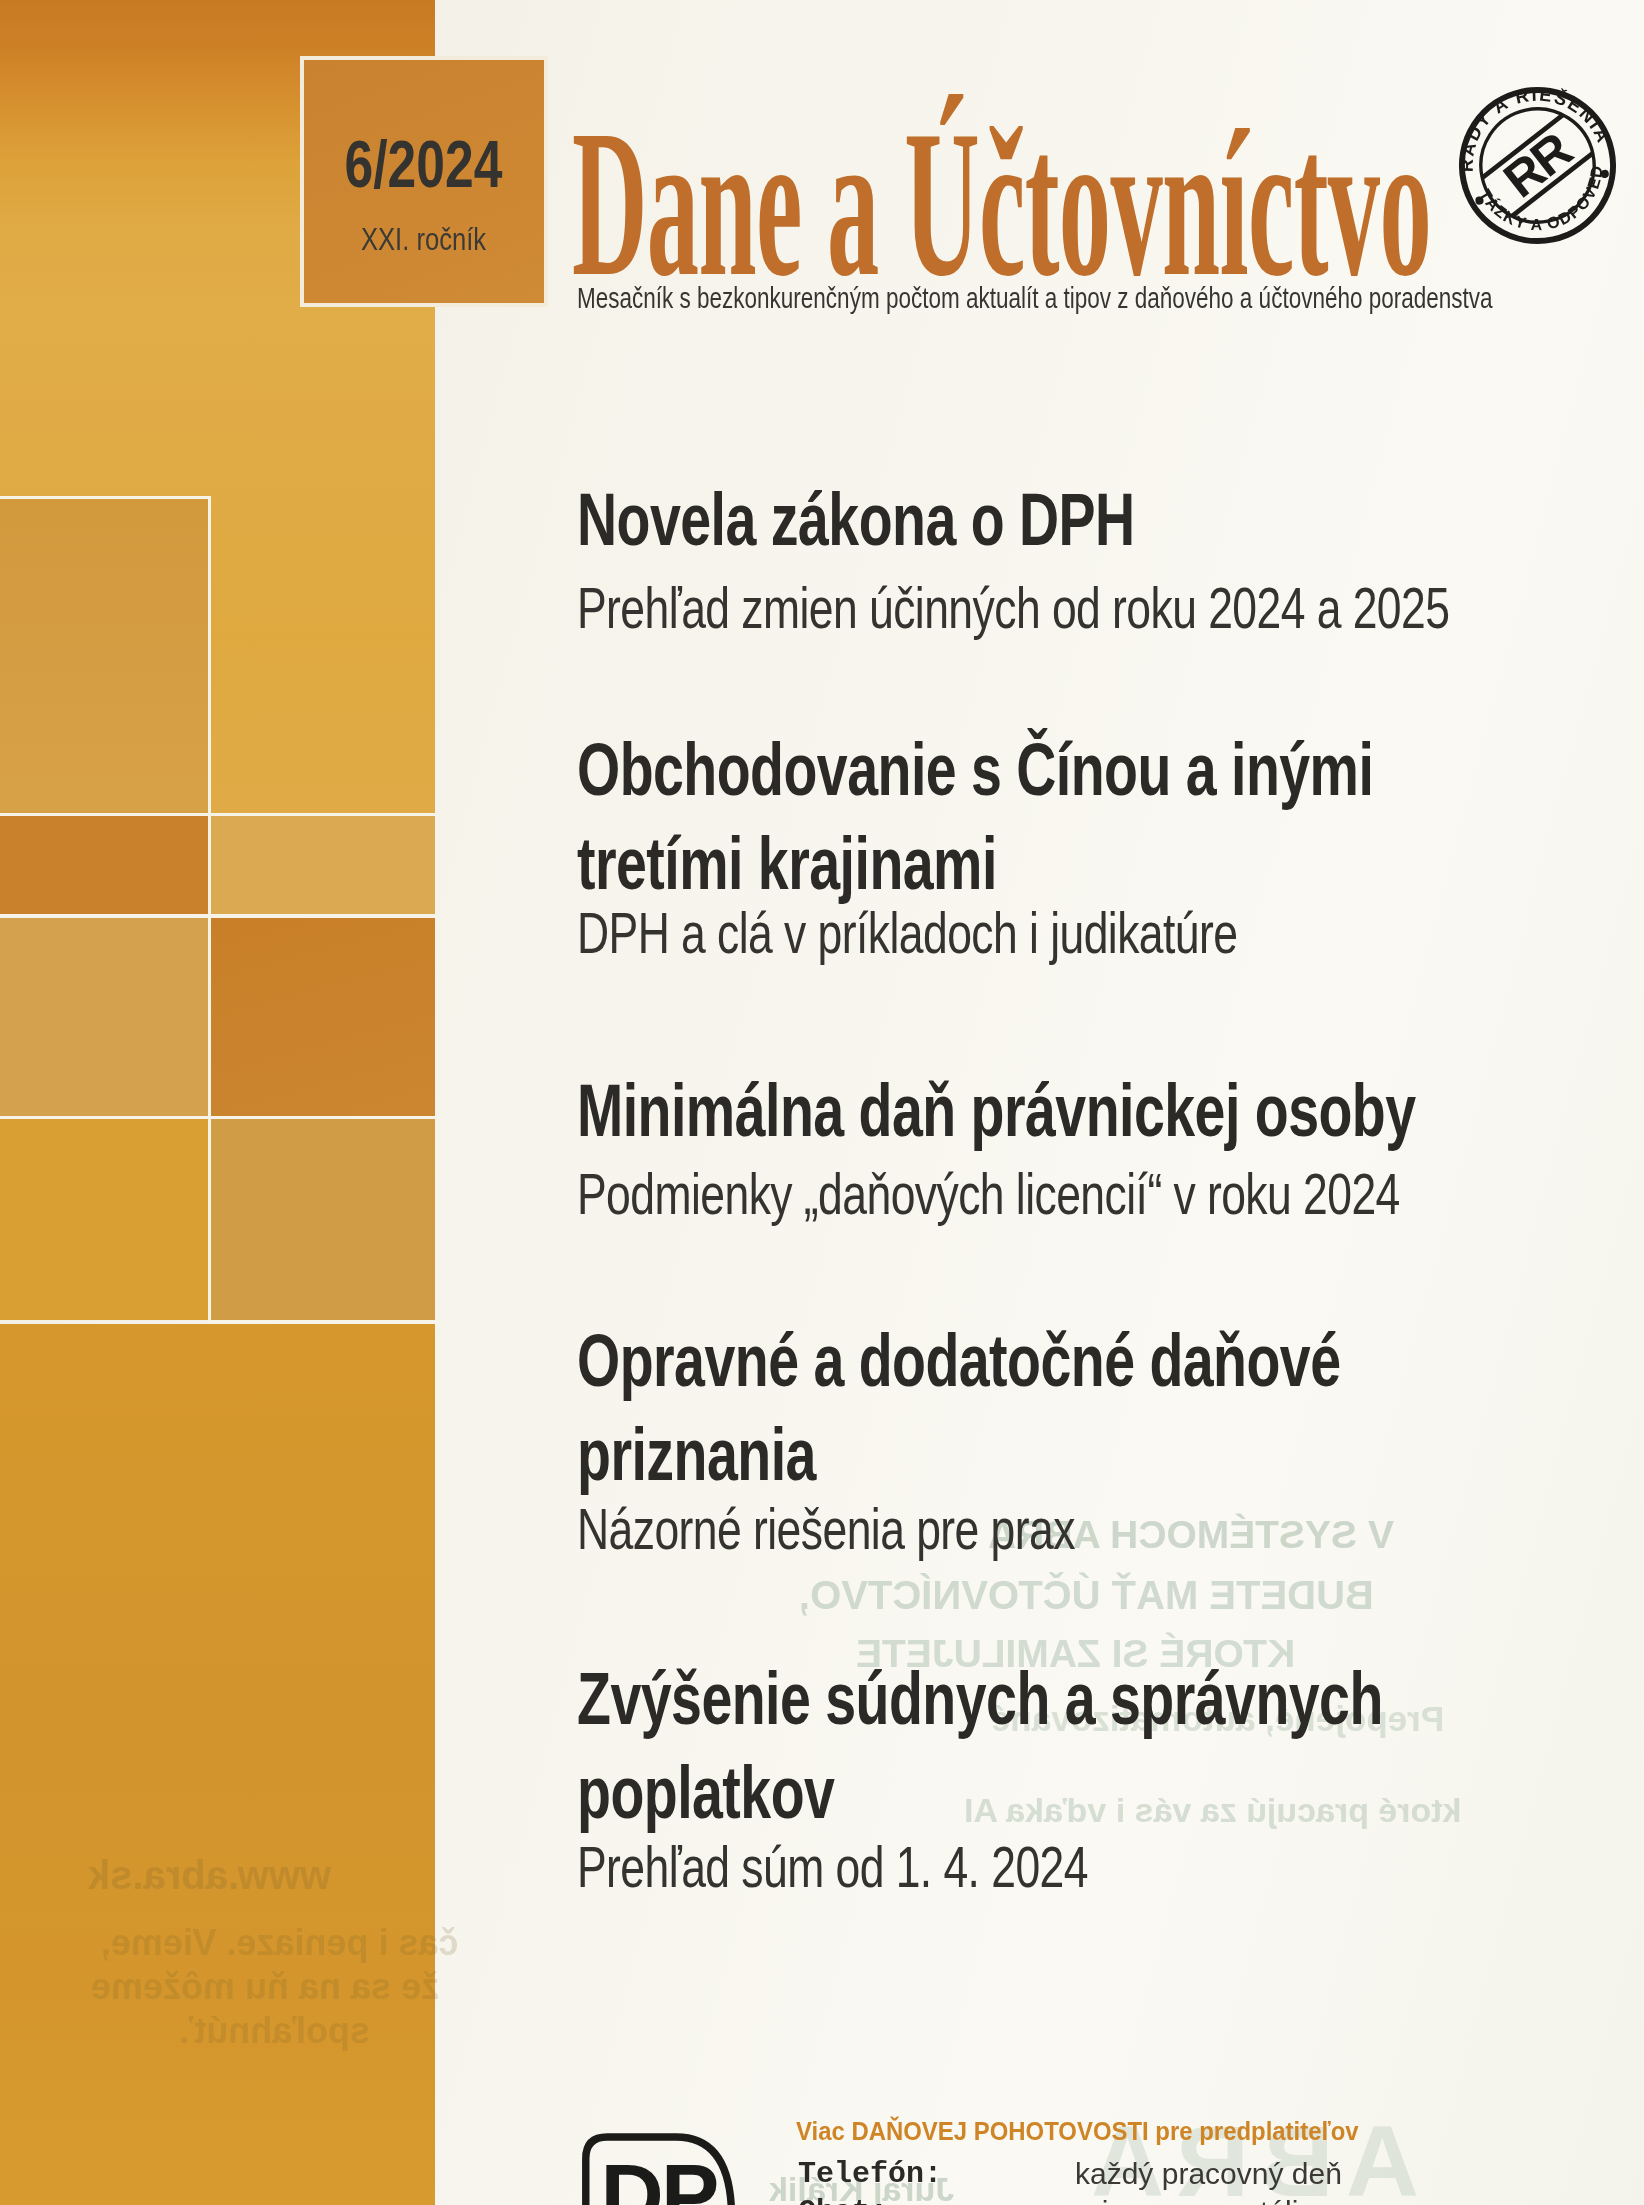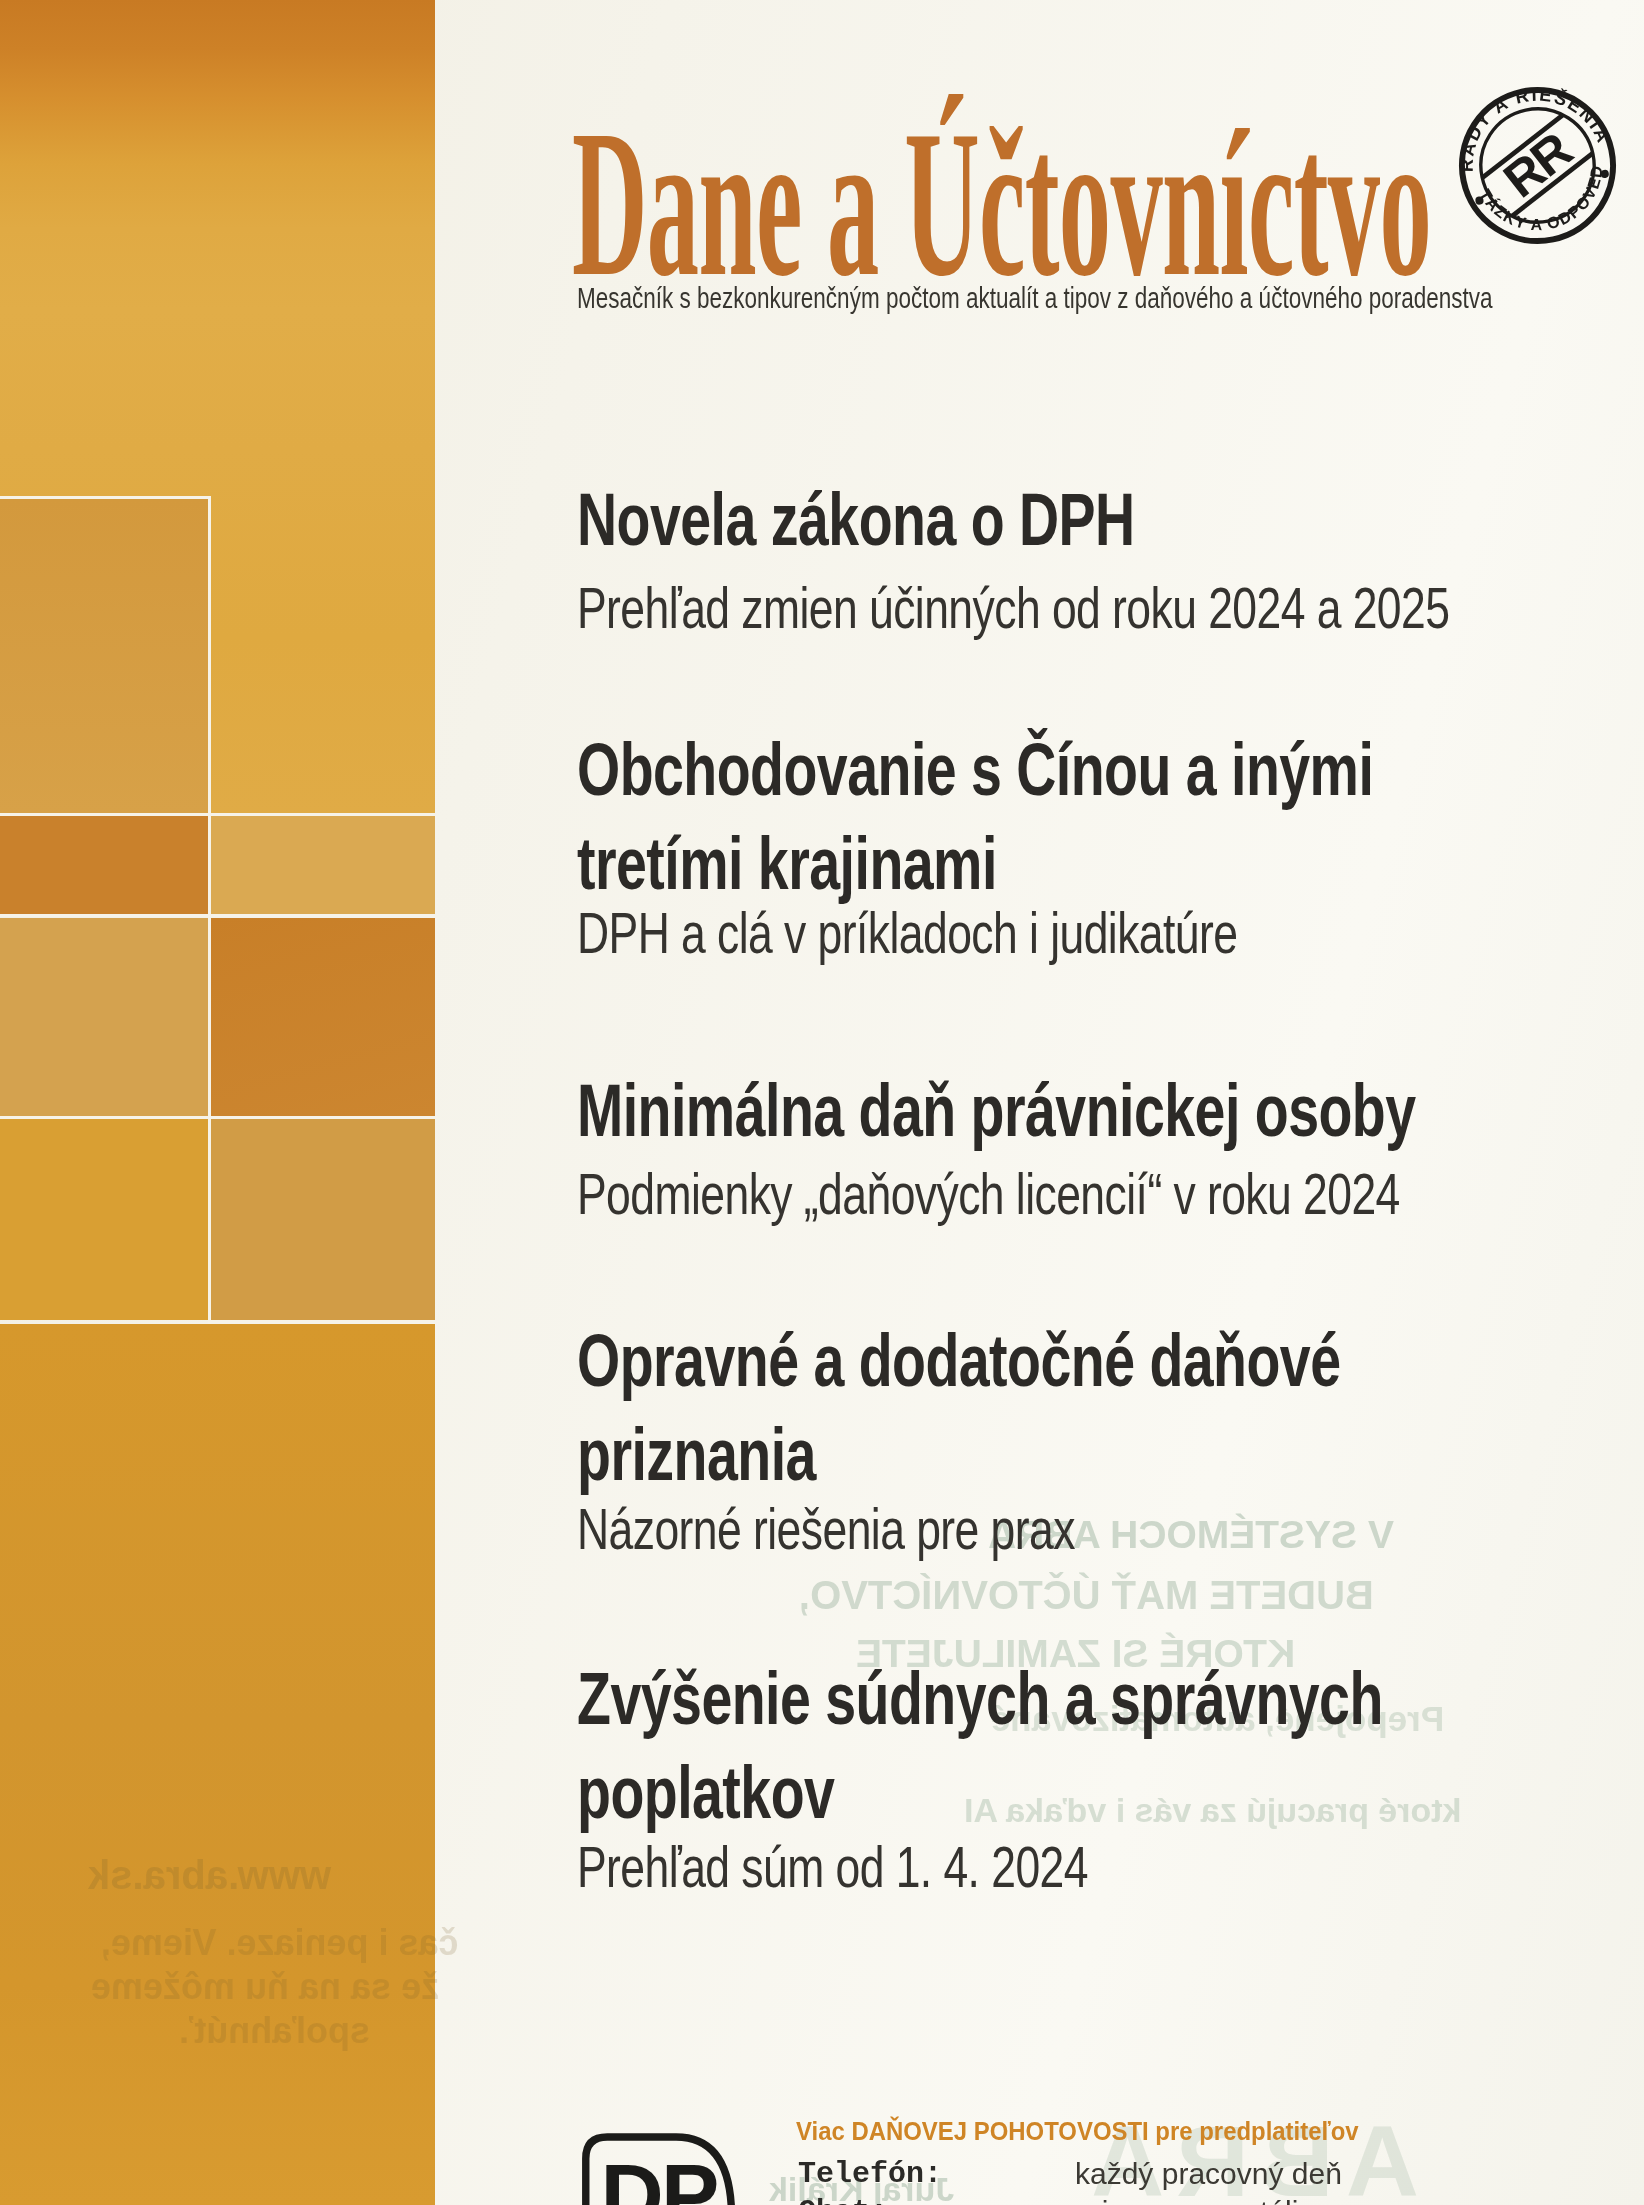--- a/index.html
+++ b/index.html
@@ -78,20 +78,24 @@
   <div class="blk" style="left:211px;top:1119px;width:224px;height:201px;background:#d19c46;"></div>
   <div class="blk" style="left:0;top:1324px;width:435px;height:881px;background:linear-gradient(to bottom,#d6982c,#d2952e 45%,#d4962c 75%,#d89b30);"></div>
 
   <div class="whiteline" style="left:0;top:496px;width:211px;height:3.4px;"></div>
   <div class="whiteline" style="left:208px;top:496px;width:3.4px;height:828px;"></div>
   <div class="whiteline" style="left:0;top:813px;width:435px;height:3.4px;"></div>
   <div class="whiteline" style="left:0;top:914px;width:435px;height:3.4px;"></div>
   <div class="whiteline" style="left:0;top:1116px;width:435px;height:3.4px;"></div>
   <div class="whiteline" style="left:208px;top:1320px;width:227px;height:3.4px;"></div>
 
+  <div class="abs issue-box">
+    <div class="issue-number">6/2024</div>
+    <div class="issue-volume">XXI. ročník</div>
+  </div>
 
   <div class="abs masthead-title">Dane a Účtovníctvo</div>
   <div class="abs masthead-subtitle">Mesačník s bezkonkurenčným počtom aktualít a tipov z daňového a účtovného poradenstva</div>
 
   <svg class="abs stamp" viewBox="0 0 310 310">
     <g transform="rotate(-12 155 155)">
       <circle cx="155" cy="155" r="112" fill="none" stroke="#1d1c1a" stroke-width="9"></circle>
       <circle cx="155" cy="155" r="84" fill="none" stroke="#1d1c1a" stroke-width="5"></circle>
       <path id="arcTop" d="M 71.9,203 A 96,96 0 1 1 238.1,203" fill="none"></path>
       <path id="arcBot" d="M 62.3,179.8 A 96,96 0 0 0 247.7,179.8" fill="none"></path>

